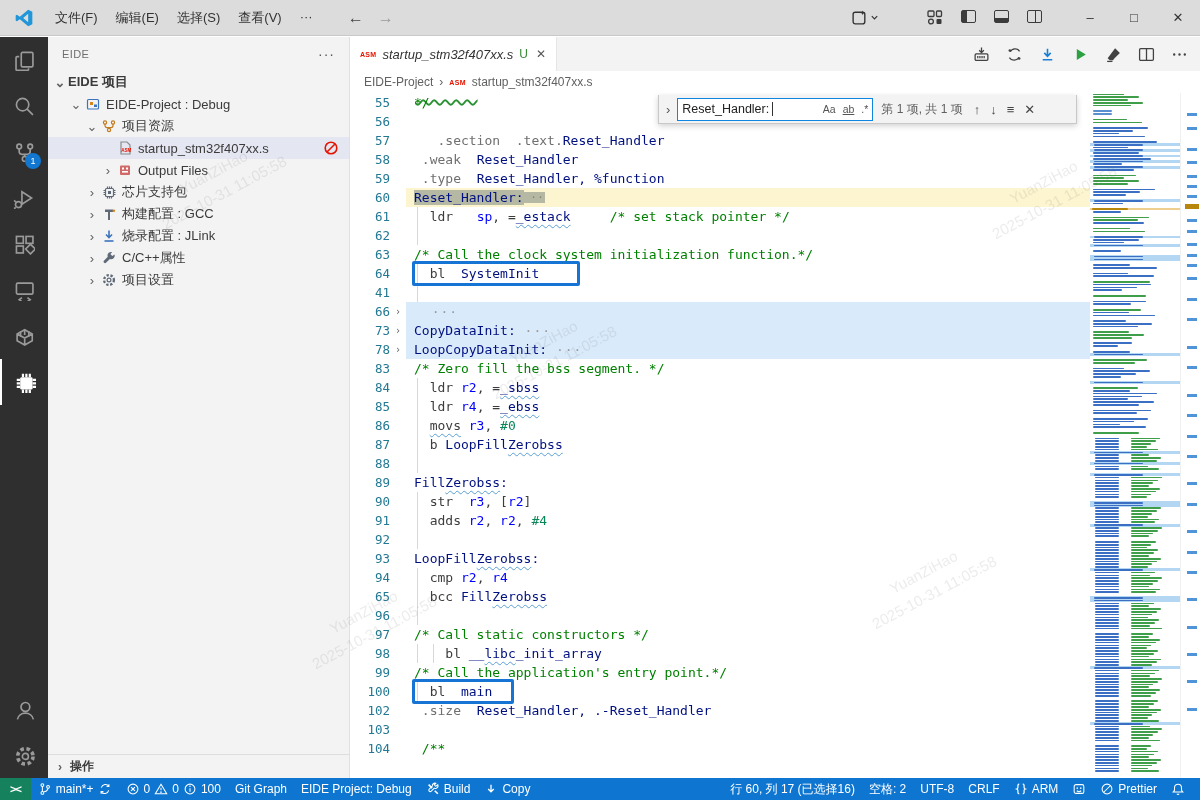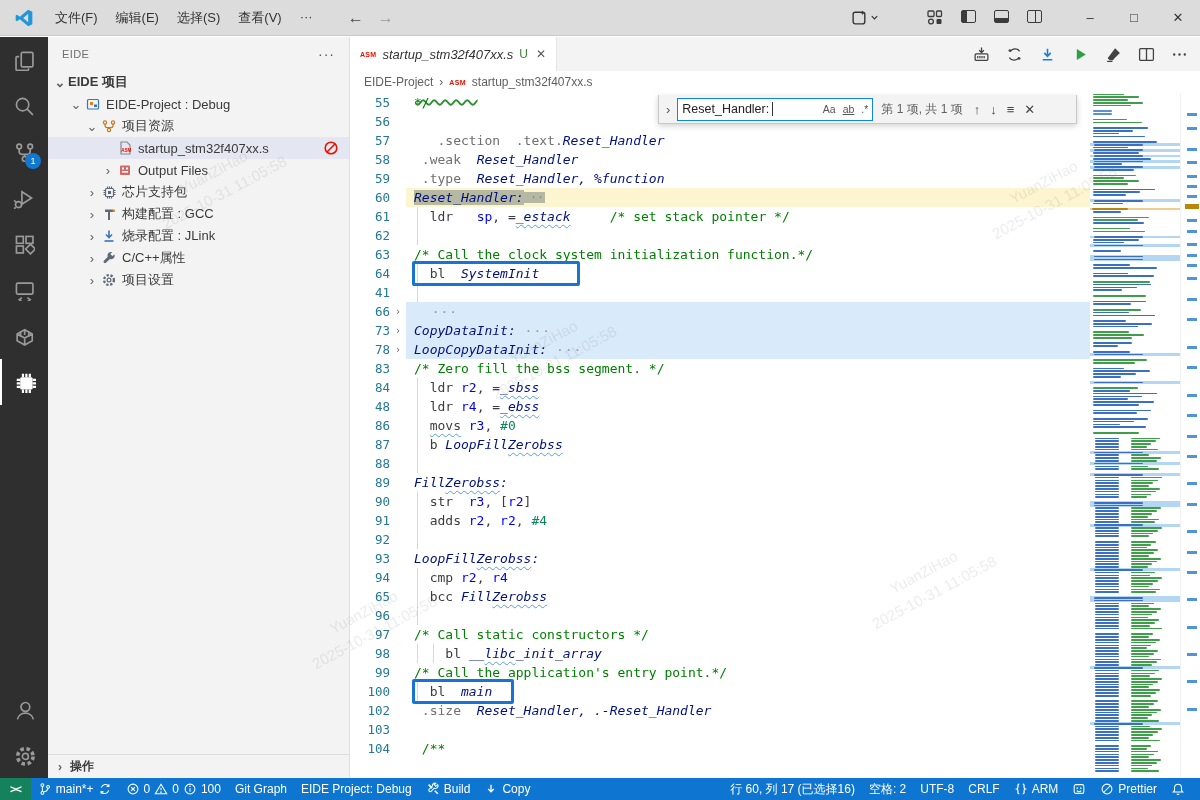--- a/index.html
+++ b/index.html
@@ -61,21 +61,21 @@
   
   .editor { flex:1; position:relative; overflow:hidden; }
   .rows { position:absolute; left:0; top:0; width:740px; }
   .row { height:19px; display:flex; align-items:center; position:relative; font-family:"DejaVu Sans Mono",monospace; font-size:13px; color:#3c3c3c; }
   .ln { width:40px; text-align:right; color:#237893; flex:none; font-size:12.5px; }
   .chev { width:16px; flex:none; text-align:center; color:#616161; font-size:10px; }
   .lr { flex:1; height:100%; display:flex; align-items:center; padding-left:8px; position:relative; white-space:pre; }
   .lr.bg-match { background:#fcf5cf; }
   .lr.bg-fold  { background:#d9eafa; }
   .guide { position:absolute; top:0; bottom:0; width:1px; background:#d8d8d8; }
-  .cm { color:#008000; } .lbl { color:#001080;font-style:italic; } .reg { color:#0000ff; }
+  .cm { color:#008000; } .lbl { color:#001080; } .reg { color:#0000ff; }
   .dir { color:#6f6f6f; } .ins { color:#3c3c3c; } .num { color:#098658; }
   .dots { color:#9a9a9a; letter-spacing:1px; }
   .u { text-decoration:underline wavy #5a9fd4 1px; text-underline-offset:3px; }
   .sel { background:#b5b8a3; }
   .ws { color:#84846c; letter-spacing:1px; font-size:10px; }
   .anno-box { position:absolute; border:3px solid #1574d4; border-radius:2px; pointer-events:none; z-index:5; }
   .top-squiggle { position:absolute; left:65px; top:-9px; font-family:"DejaVu Sans Mono",monospace; font-size:13px; text-decoration:underline wavy #2a9132 1.5px; text-underline-offset:3px; white-space:pre; }
 
   
   .find { position:absolute; top:2px; right:123px; width:419px; height:29px; background:#f3f3f3; border:1px solid #c8c8c8; border-top:none; box-shadow:0 2px 6px rgba(0,0,0,.18); display:flex; align-items:center; z-index:10; padding:0 4px; gap:4px; }
@@ -480,21 +480,21 @@
             <span class="ln">83</span>
             <span class="chev"></span>
             <span class="lr"><span class="cm">/* Zero fill the bss segment. */</span></span>
           </div>
           <div class="row">
             <span class="ln">84</span>
             <span class="chev"></span>
             <span class="lr"><i class="guide" style="left: 11px;"></i><span>  </span><span class="ins">ldr</span><span> </span><span class="reg">r2</span><span>, =</span><span class="lbl u">_sbss</span></span>
           </div>
           <div class="row">
-            <span class="ln">48</span>
+            <span class="ln">85</span>
             <span class="chev"></span>
             <span class="lr"><i class="guide" style="left: 11px;"></i><span>  </span><span class="ins">ldr</span><span> </span><span class="reg">r4</span><span>, =</span><span class="lbl u">_ebss</span></span>
           </div>
           <div class="row">
             <span class="ln">86</span>
             <span class="chev"></span>
             <span class="lr"><i class="guide" style="left: 11px;"></i><span>  </span><span class="ins u">movs</span><span> </span><span class="reg">r3</span><span>, </span><span class="num">#0</span></span>
           </div>
           <div class="row">
             <span class="ln">87</span>

